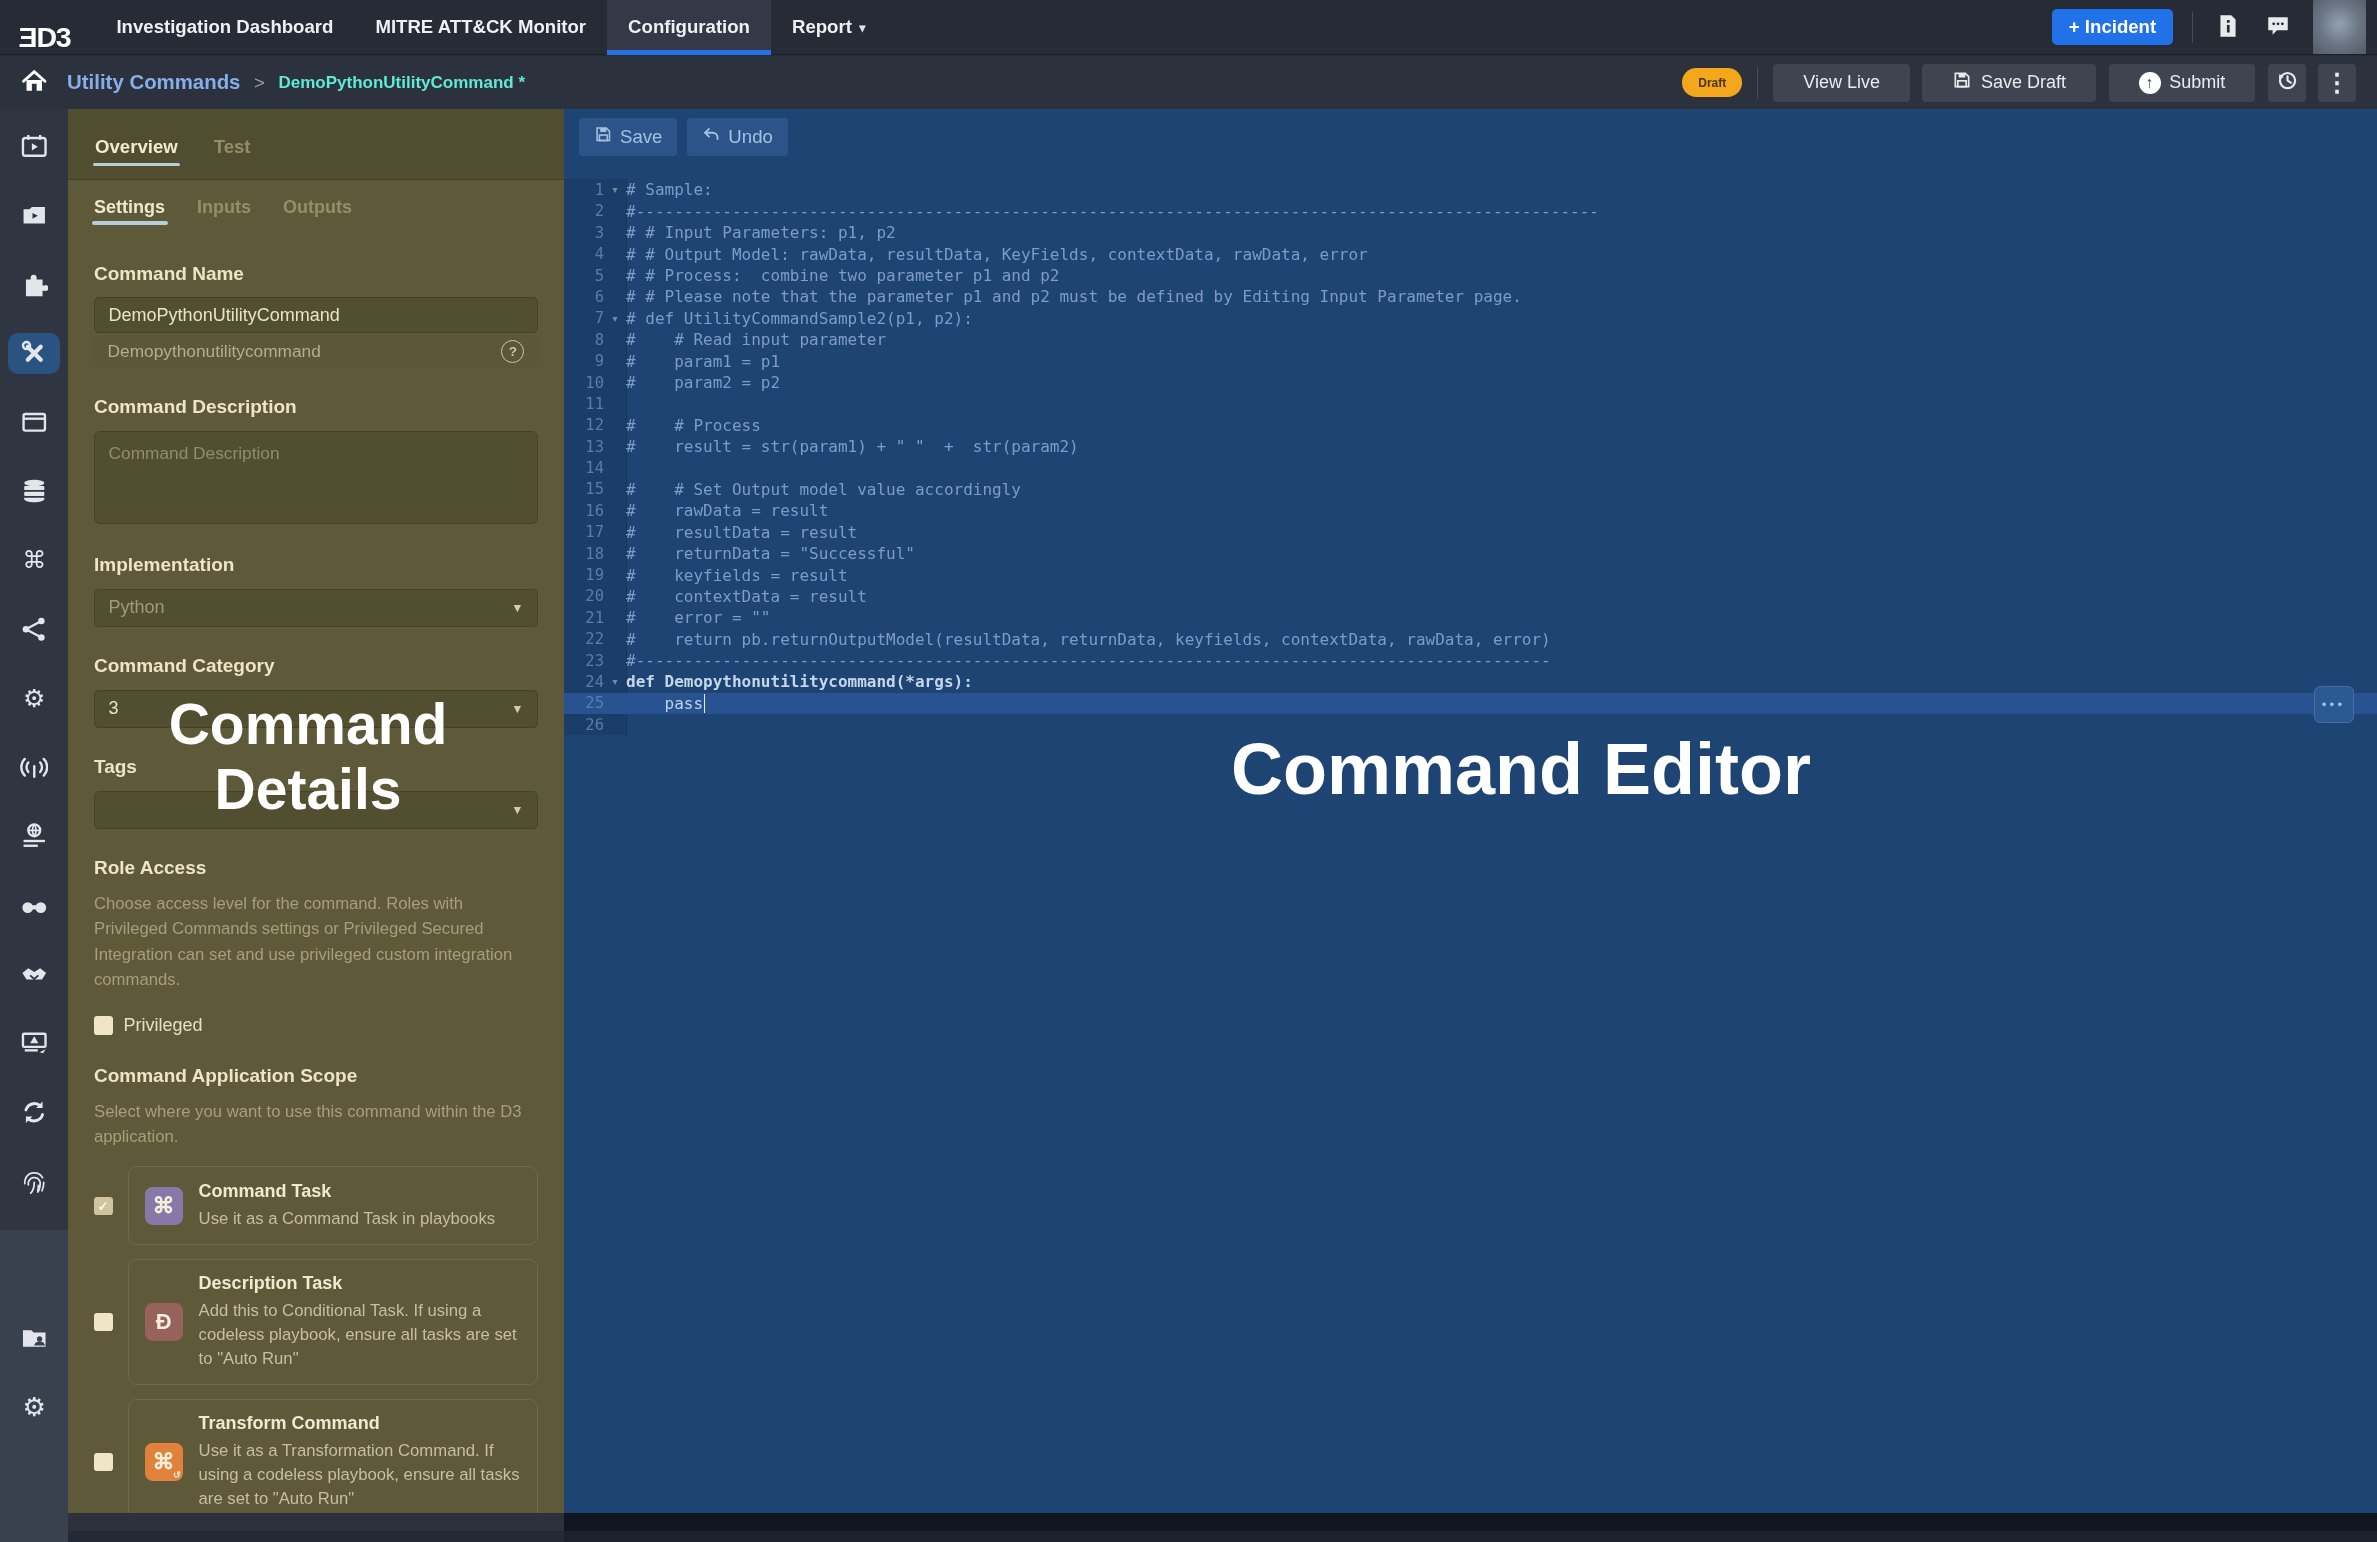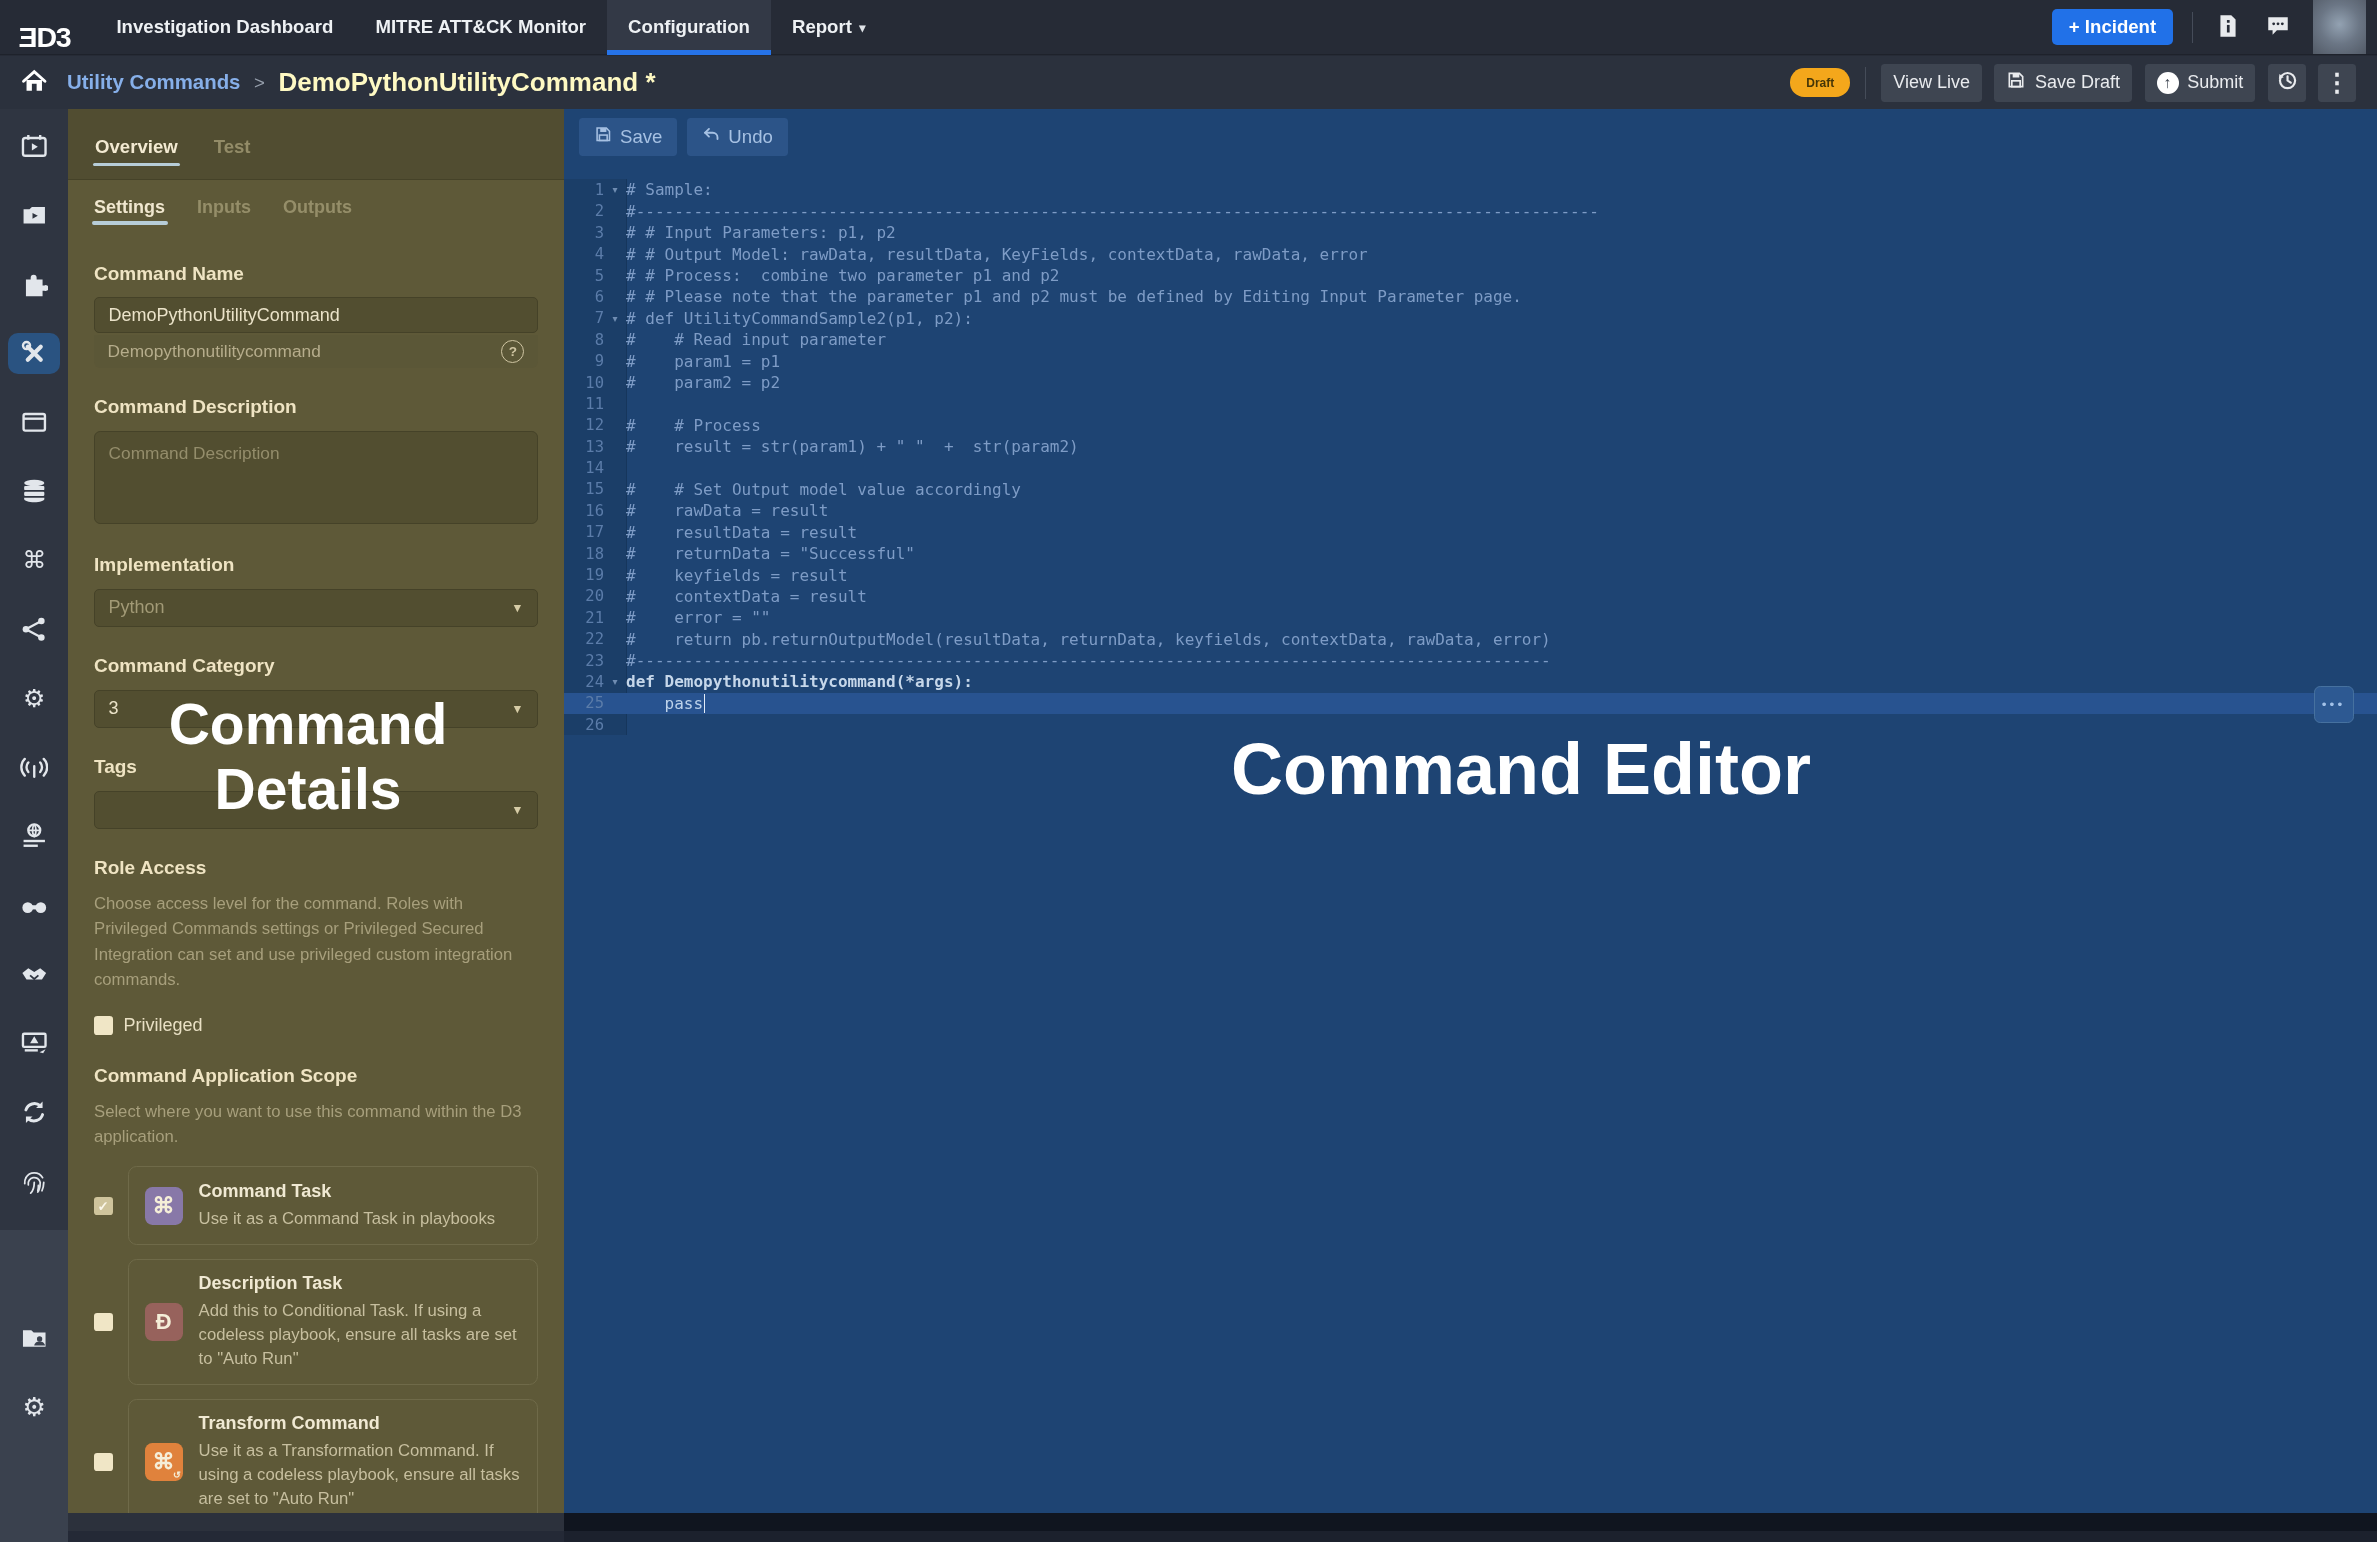--- a/index.html
+++ b/index.html
@@ -24,27 +24,27 @@
   .icon-btn-top svg{width:26px;height:26px;}
   .avatar{width:53px;height:54px;background:radial-gradient(circle at 50% 45%,#93a2b2 0%,#6b7685 50%,#525a66 100%);}
 
   
   .subheader{position:absolute;top:56px;left:0;right:0;height:53px;background:#2b313d;
              display:flex;align-items:center;z-index:5;}
   .home-btn{margin:0 18.6px 0 20px;cursor:pointer;display:flex;}
   .home-btn svg{width:28.5px;height:28.5px;}
   .crumb-parent{color:#86afe9;font-size:20.4px;font-weight:700;cursor:pointer;}
   .crumb-sep{color:#97a0ad;font-size:18.6px;margin:0 13.6px;}
-  .crumb-current{color:#fef9c3;font-size:26px;font-weight:700;}
+  .crumb-current{color:#5eead4;font-size:17px;font-weight:700;}
   .subheader-right{margin-left:auto;display:flex;align-items:center;gap:12.4px;padding-right:21px;}
   .draft-badge{background:#f4a71b;color:#463607;font-size:12px;font-weight:700;height:28.5px;
                border-radius:14.2px;display:flex;align-items:center;padding:0 16px;}
   .hdr-divider{width:1.2px;height:32px;background:#454c59;margin:0 2.5px;}
   .gray-btn{background:#3e4551;color:#e9ebee;font-size:18px;height:38px;border-radius:3.7px;
-            display:flex;align-items:center;padding:0 12px;gap:8.7px;cursor:pointer;}
+            display:flex;align-items:center;padding:0 30px;gap:8.7px;cursor:pointer;}
   .gray-btn svg{width:20px;height:20px;}
   .icon-only{width:38px;justify-content:center;padding:0;}
   .icon-only svg{width:26px;height:26px;}
   .submit-circle{width:22px;height:22px;border-radius:50%;background:#fff;color:#3e4551;
                  display:flex;align-items:center;justify-content:center;font-size:15.5px;font-weight:800;}
   .kebab{font-size:25px;font-weight:700;color:#e9ebee;letter-spacing:0;}
 
   
   .sidebar{position:absolute;top:109px;left:0;width:68px;bottom:0;background:#2f3541;z-index:4;}
   #sidebar-icons{display:flex;flex-direction:column;align-items:center;padding-top:2.5px;}

